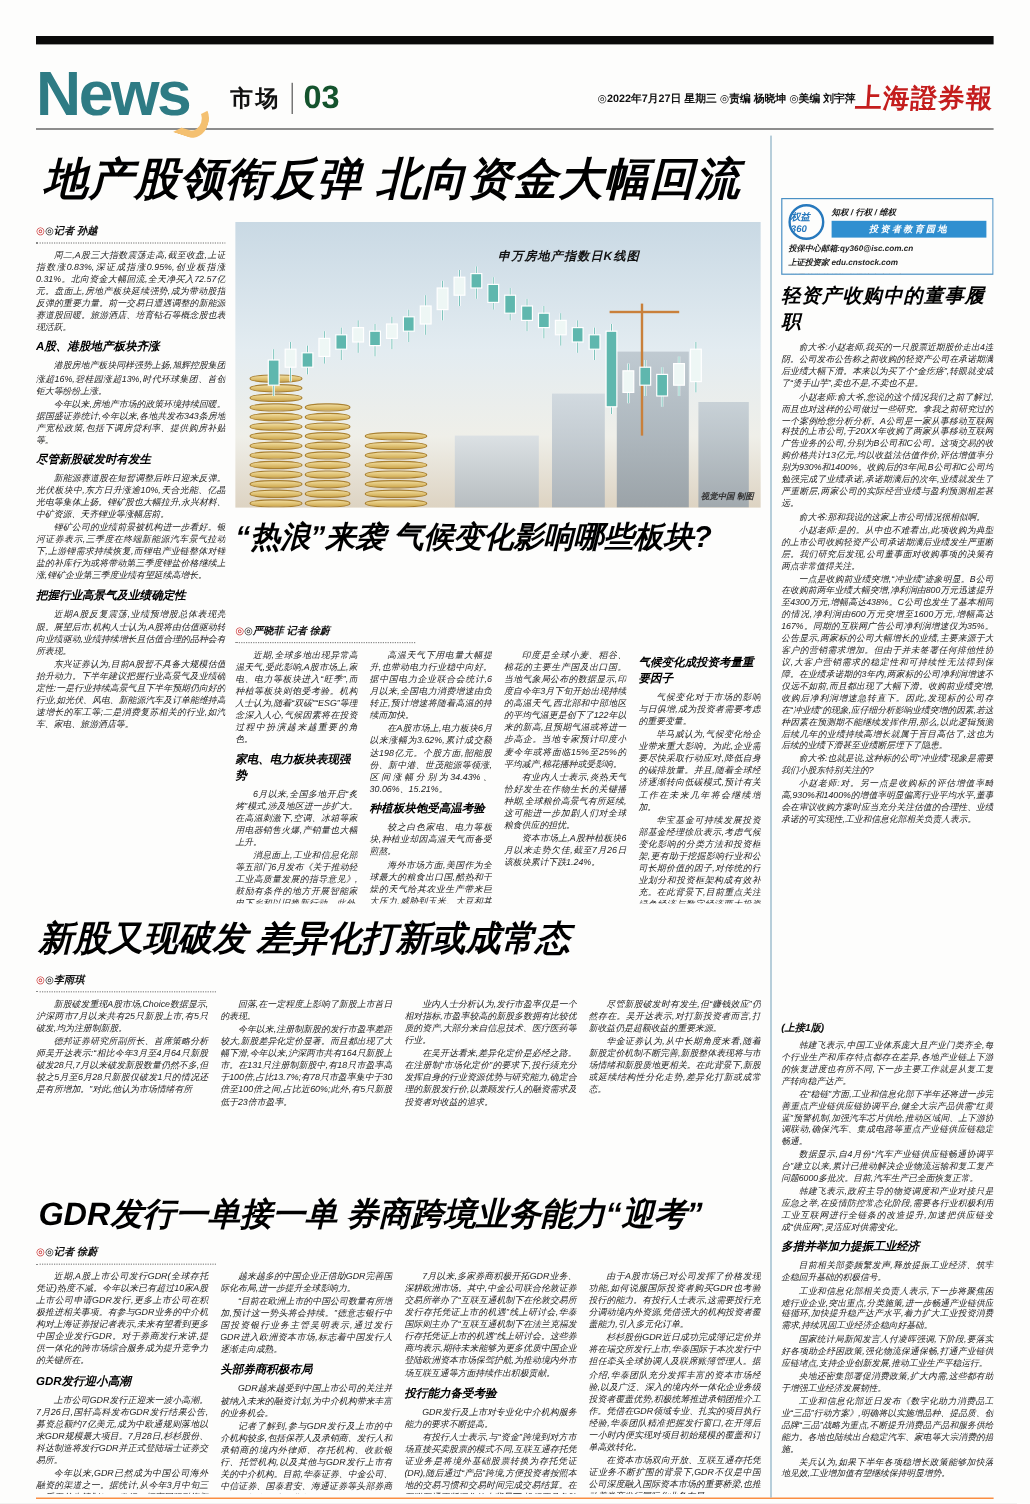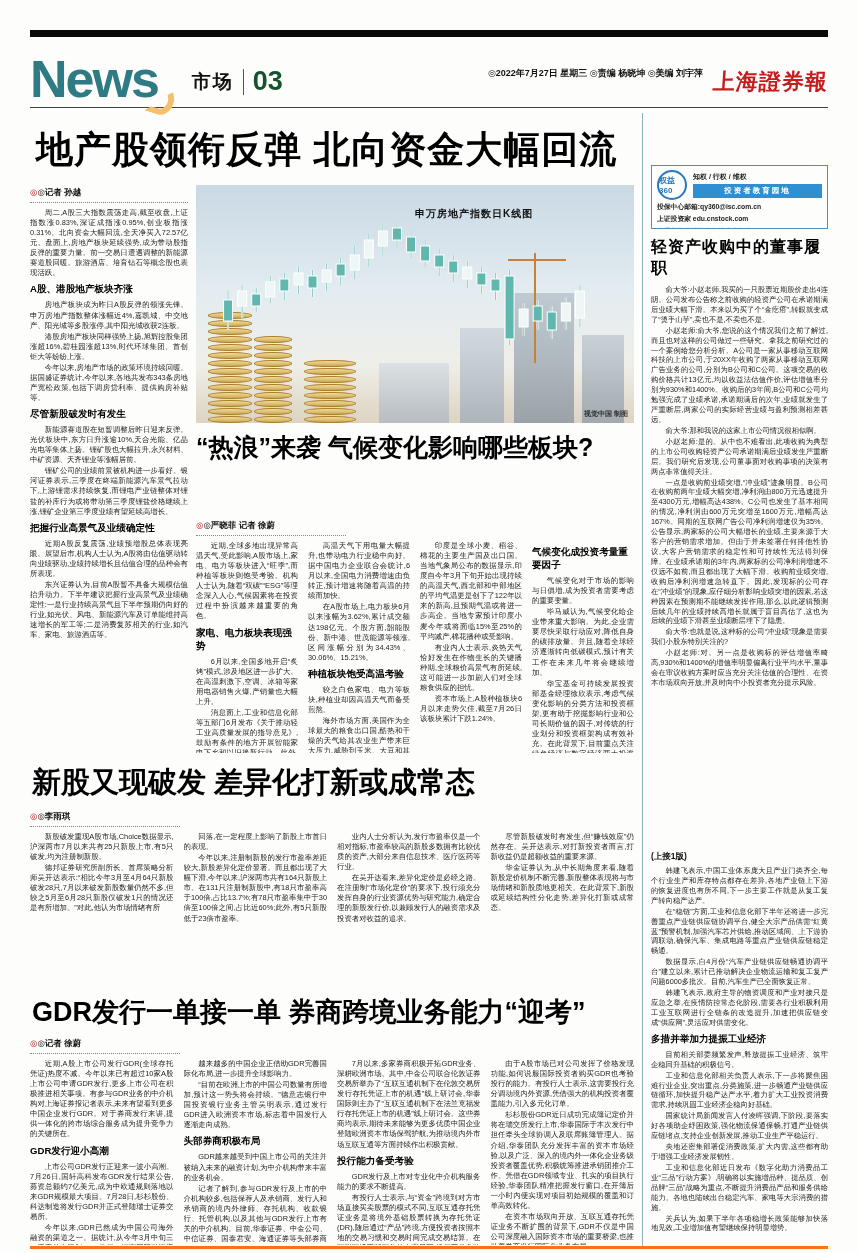--- a/index.html
+++ b/index.html
@@ -10,26 +10,26 @@
   
   .topbar { height:7px; background:#0a0a0a; margin-bottom:8px; }
   .hdr { display:flex; align-items:flex-end; height:58px; position:relative; }
   .news-logo { font-size:52px; font-weight:bold; color:#2e7b84; letter-spacing:-2px; line-height:0.9; position:relative; }
   .swoosh { position:absolute; left:118px; top:40px; width:26px; height:30px; }
   .swoosh:before { content:""; position:absolute; inset:0; border:6px solid #f4c070; border-radius:50% 50% 50% 0; border-top-color:transparent; border-left-color:transparent; transform:rotate(18deg); }
   .section-wrap { display:flex; align-items:center; margin-left:34px; margin-bottom:6px; }
   .section-name { font-size:19px; font-weight:bold; letter-spacing:2px; }
   .section-sep { width:1px; height:26px; background:#555; margin:0 9px; }
   .page-no { font-size:27px; font-weight:bold; color:#14532d; }
-  .hdr-right { position:absolute; right:0; bottom:6px; display:flex; gap:10px; }
+  .hdr-right { position:absolute; right:0; bottom:6px; display:flex; align-items:center; }
   .dateline { font-size:9px; font-weight:bold; color:#111; }
   .masthead { font-size:22px; font-weight:bold; color:#c41d1d; font-family:"Liberation Serif","DejaVu Serif",serif; letter-spacing:1px; transform:skewX(-4deg); }
   .hdr-rule { height:1px; background:#444; margin-top:4px; }
   
-  .content { display:flex; margin-top:5px; height:1136px; border-bottom:3px solid #f97316; }
+  .content { display:flex; margin-top:5px; height:1136px; border-bottom:1px solid #f97316;font-style:italic; }
   .main { width:612px; padding-right:8px; overflow:hidden; }
   .aside { width:186px; border-left:1px solid #8ab0c4; padding-left:8px; overflow:hidden; }
   
   .hl1 { font-size:37px; font-weight:bold; letter-spacing:1px; color:#000; padding:12px 0 10px 6px; white-space:nowrap; }
   .hl2 { font-size:25px; font-weight:bold; color:#000; padding:8px 0 6px 0; white-space:nowrap; }
   .hl3 { font-size:29px; font-weight:bold; color:#000; padding:10px 0 6px 2px; white-space:nowrap; }
   .hl4 { font-size:27px; font-weight:bold; color:#000; padding:10px 0 6px 2px; white-space:nowrap; }
   .byline { font-size:8.5px; font-weight:bold; color:#111; padding:2px 0 3px 0; border-bottom:1px dotted #888; margin-bottom:5px; }
   .byline .dot { color:#c41d1d; }
   
@@ -102,21 +102,20 @@
       <div class="main">
         <div class="hl1">地产股领衔反弹  北向资金大幅回流</div>
 
         <div class="story-row">
           <div class="left-col">
             <div class="byline"><span class="dot">◎</span><span>◎记者 孙越</span></div>
             <div class="cols">
                 <div class="col">
                   <p class="bp">周二,A股三大指数震荡走高,截至收盘,上证指数涨0.83%,深证成指涨0.95%,创业板指涨0.31%。北向资金大幅回流,全天净买入72.57亿元。盘面上,房地产板块延续强势,成为带动股指反弹的重要力量。前一交易日遭遇调整的新能源赛道股回暖。旅游酒店、培育钻石等概念股也表现活跃。</p>
                   <h4 class="bh">A股、港股地产板块齐涨</h4>
-                  <p class="bp">房地产板块成为昨日A股反弹的领涨先锋。申万房地产指数整体涨幅近4%,嘉凯城、中交地产、阳光城等多股涨停,其中阳光城收获2连板。</p>
                   <p class="bp">港股房地产板块同样强势上扬,旭辉控股集团涨超16%,碧桂园涨超13%,时代环球集团、首创钜大等纷纷上涨。</p>
                   <p class="bp">今年以来,房地产市场的政策环境持续回暖。据国盛证券统计,今年以来,各地共发布343条房地产宽松政策,包括下调房贷利率、提供购房补贴等。</p>
                   <h4 class="bh">尽管新股破发时有发生</h4>
                   <p class="bp">新能源赛道股在短暂调整后昨日迎来反弹。光伏板块中,东方日升涨逾10%,天合光能、亿晶光电等集体上扬。锂矿股也大幅拉升,永兴材料、中矿资源、天齐锂业等涨幅居前。</p>
                   <p class="bp">锂矿公司的业绩前景被机构进一步看好。银河证券表示,三季度在终端新能源汽车景气拉动下,上游锂需求持续恢复,而锂电产业链整体对锂盐的补库行为或将带动第三季度锂盐价格继续上涨,锂矿企业第三季度业绩有望延续高增长。</p>
                   <h4 class="bh">把握行业高景气及业绩确定性</h4>
                   <p class="bp">近期A股反复震荡,业绩预增股总体表现亮眼。展望后市,机构人士认为,A股将由估值驱动转向业绩驱动,业绩持续增长且估值合理的品种会有所表现。</p>
                   <p class="bp">东兴证券认为,目前A股暂不具备大规模估值抬升动力。下半年建议把握行业高景气及业绩确定性:一是行业持续高景气且下半年预期仍向好的行业,如光伏、风电、新能源汽车及订单能维持高速增长的军工等;二是消费复苏相关的行业,如汽车、家电、旅游酒店等。</p>
                 </div>
               </div>
@@ -352,21 +351,21 @@
         </div>
 
         <div class="qa-title">轻资产收购中的董事履职</div>
         <div class="qa-wrap">
             <p class="bp">俞大爷:小赵老师,我买的一只股票近期股价走出4连阴。公司发布公告称之前收购的轻资产公司在承诺期满后业绩大幅下滑。本来以为买了个“金疙瘩”,转眼就变成了“烫手山芋”,卖也不是,不卖也不是。</p>
             <p class="bp">小赵老师:俞大爷,您说的这个情况我们之前了解过,而且也对这样的公司做过一些研究。拿我之前研究过的一个案例给您分析分析。A公司是一家从事移动互联网科技的上市公司,于20XX年收购了两家从事移动互联网广告业务的公司,分别为B公司和C公司。这项交易的收购价格共计13亿元,均以收益法估值作价,评估增值率分别为930%和1400%。收购后的3年间,B公司和C公司均勉强完成了业绩承诺,承诺期满后的次年,业绩就发生了严重断层,两家公司的实际经营业绩与盈利预测相差甚远。</p>
             <p class="bp">俞大爷:那和我说的这家上市公司情况很相似啊。</p>
             <p class="bp">小赵老师:是的。从中也不难看出,此项收购为典型的上市公司收购轻资产公司承诺期满后业绩发生严重断层。我们研究后发现,公司董事面对收购事项的决策有两点非常值得关注。</p>
             <p class="bp">一点是收购前业绩突增,“冲业绩”迹象明显。B公司在收购前两年业绩大幅突增,净利润由800万元迅速提升至4300万元,增幅高达438%。C公司也发生了基本相同的情况,净利润由600万元突增至1600万元,增幅高达167%。同期的互联网广告公司净利润增速仅为35%。公告显示,两家标的公司大幅增长的业绩,主要来源于大客户的营销需求增加。但由于并未签署任何排他性协议,大客户营销需求的稳定性和可持续性无法得到保障。在业绩承诺期的3年内,两家标的公司净利润增速不仅远不如前,而且都出现了大幅下滑。收购前业绩突增,收购后净利润增速急转直下。因此,发现标的公司存在“冲业绩”的现象,应仔细分析影响业绩突增的因素,若这种因素在预测期不能继续发挥作用,那么,以此逻辑预测后续几年的业绩持续高增长就属于盲目高估了,这也为后续的业绩下滑甚至业绩断层埋下了隐患。</p>
             <p class="bp">俞大爷:也就是说,这种标的公司“冲业绩”现象是需要我们小股东特别关注的?</p>
-            <p class="bp">小赵老师:对。另一点是收购标的评估增值率畸高,930%和1400%的增值率明显偏离行业平均水平,董事会在审议收购方案时应当充分关注估值的合理性、在资本市场双向开放,并及时向中小投资者充分提示风险。</p>
+            <p class="bp">小赵老师:对。另一点是收购标的评估增值率畸高,930%和1400%的增值率明显偏离行业平均水平,董事会在审议收购方案时应当充分关注估值的合理性、业绩承诺的可实现性,工业和信息化部相关负责人表示。</p>
           </div>
 
         <div class="cont-marker">(上接1版)</div>
         <div class="cont-wrap">
             <p class="bp">韩建飞表示,中国工业体系庞大且产业门类齐全,每个行业生产和库存特点都存在差异,各地产业链上下游的恢复进度也有所不同,下一步主要工作就是从复工复产转向稳产达产。</p>
             <p class="bp">在“稳链”方面,工业和信息化部下半年还将进一步完善重点产业链供应链协调平台,健全大宗产品供需“红黄蓝”预警机制,加强汽车芯片供给,推动区域间、上下游协调联动,确保汽车、集成电路等重点产业链供应链稳定畅通。</p>
             <p class="bp">数据显示,自4月份“汽车产业链供应链畅通协调平台”建立以来,累计已推动解决企业物流运输和复工复产问题6000多批次。目前,汽车生产已全面恢复正常。</p>
             <p class="bp">韩建飞表示,政府主导的物资调度和产业对接只是应急之举,在疫情防控常态化阶段,需要各行业积极利用工业互联网进行全链条的改造提升,加速把供应链变成“供应网”,灵活应对供需变化。</p>
             <h4 class="bh">多措并举加力提振工业经济</h4>
             <p class="bp">目前相关部委频繁发声,释放提振工业经济、筑牢企稳回升基础的积极信号。</p>

